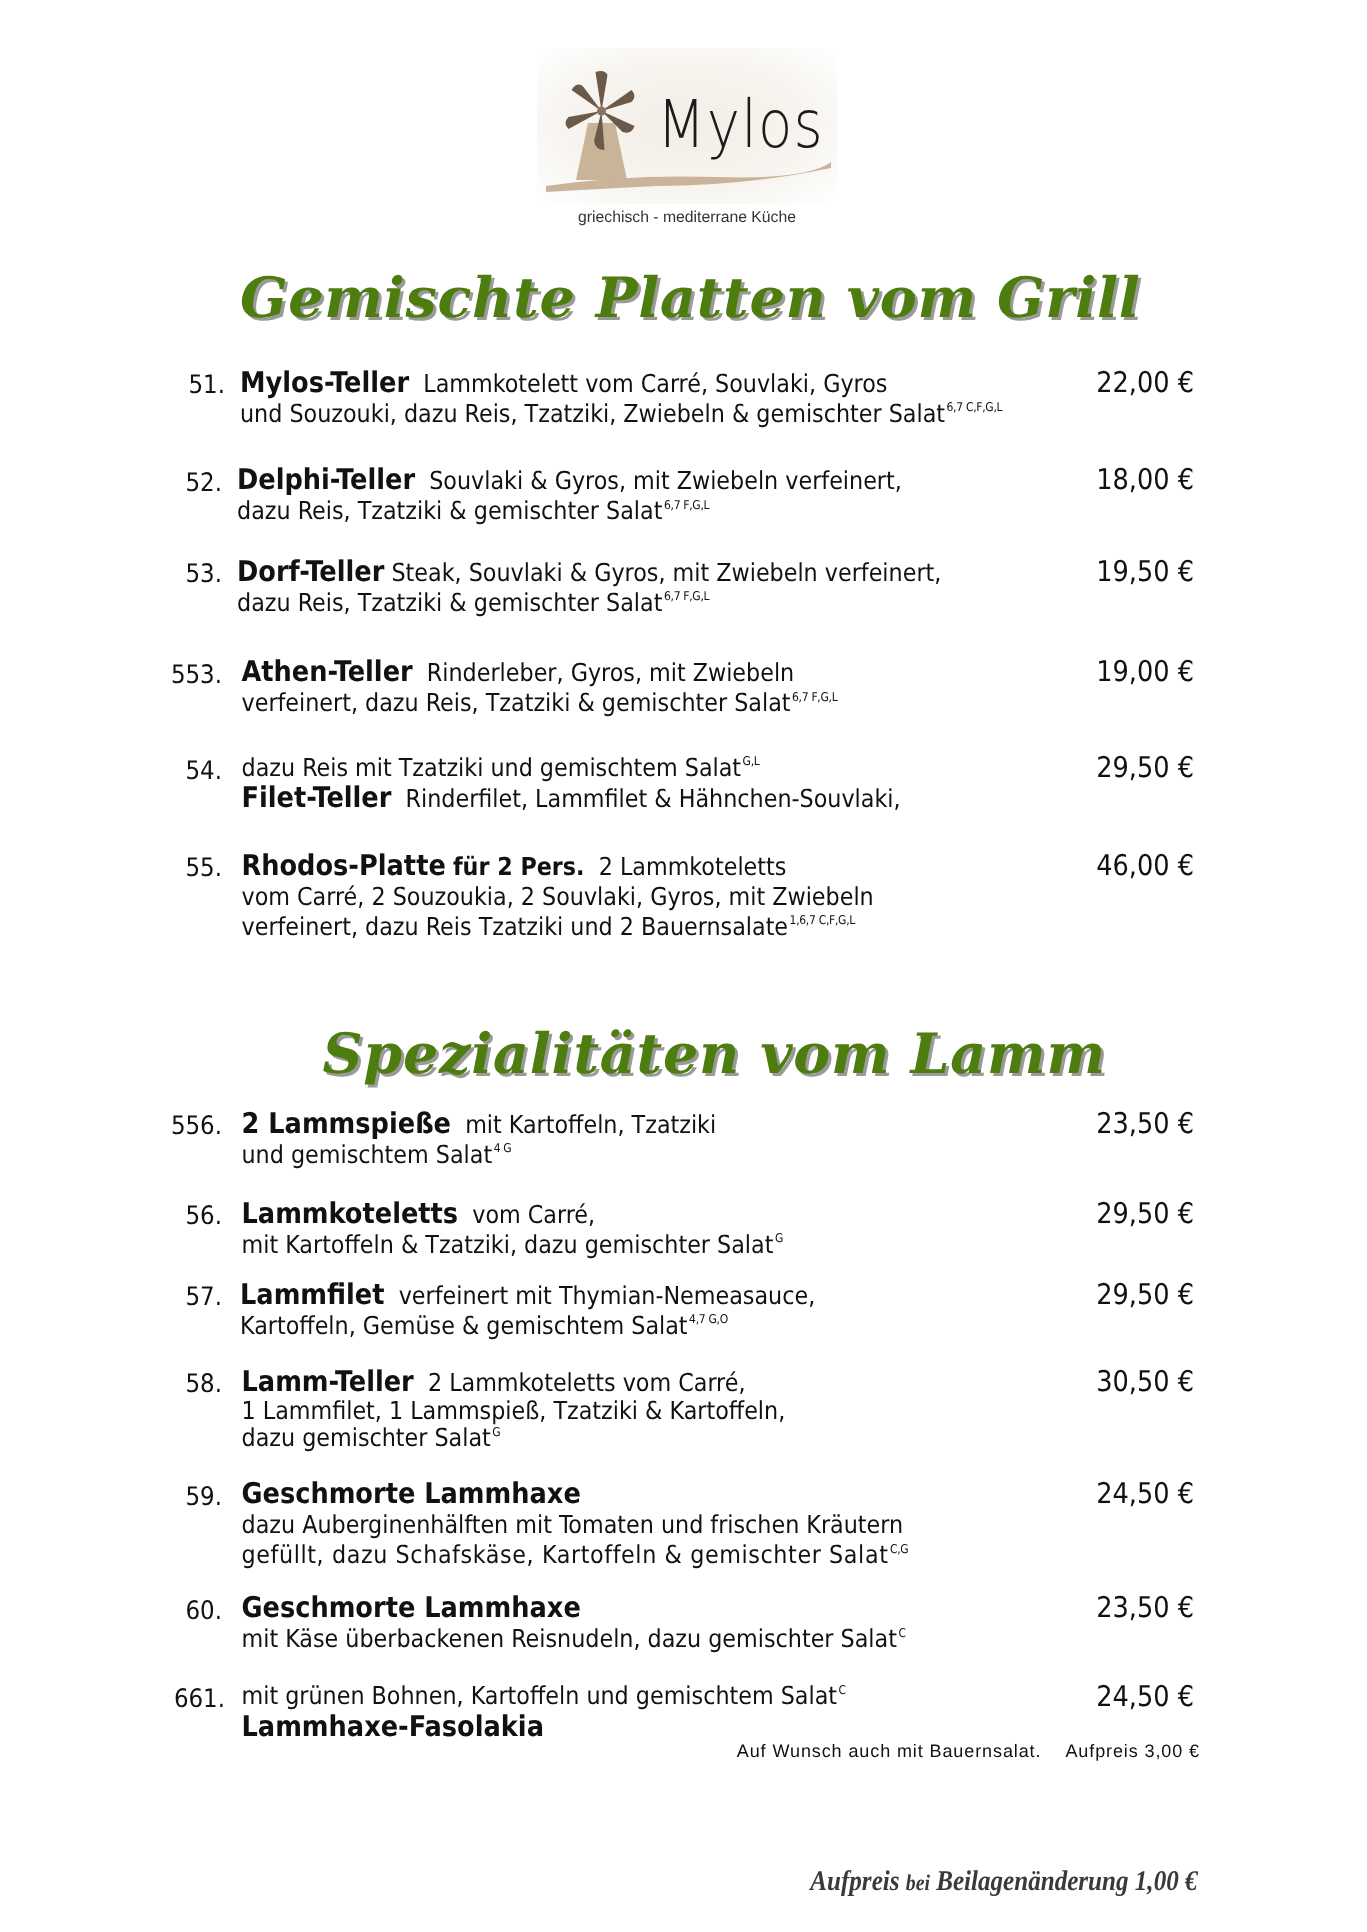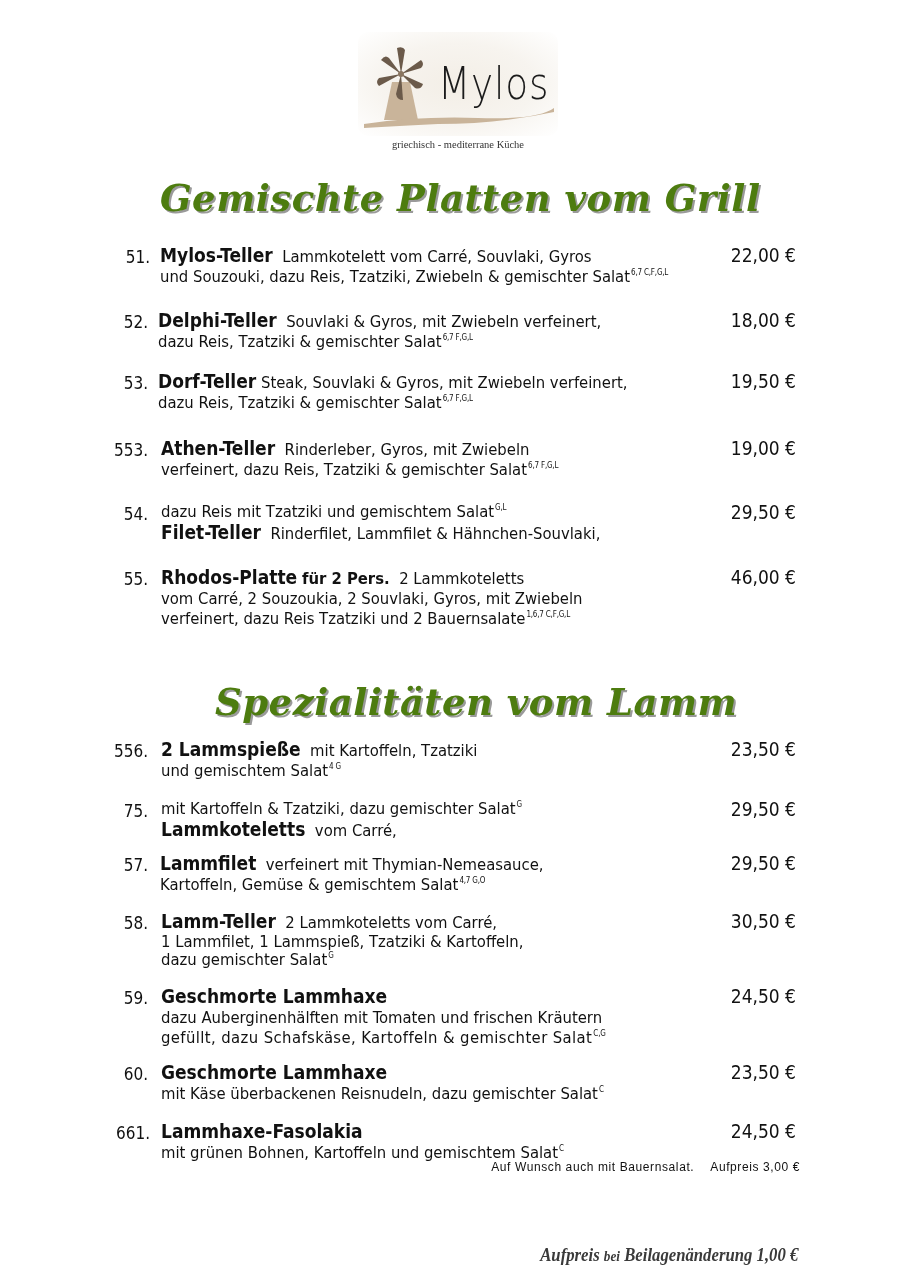--- a/index.html
+++ b/index.html
@@ -1,20 +1,20 @@
 <!DOCTYPE html>
 <html><head>
 <meta charset="utf-8">
 <style>
   html, body { margin: 0; padding: 0; background: #ffffff; }
   body { width: 911px; height: 1288px; position: relative; overflow: hidden; font-family: "DejaVu Sans Condensed", "DejaVu Sans", sans-serif; color: #111; }
   .logo { position: absolute; left: 358px; top: 32px; width: 200px; height: 122px; }
   .logo-box { position: absolute; left: 0; top: 0; width: 200px; height: 104px; background: radial-gradient(ellipse at center, #f3eee6 0%, #f7f4ef 55%, #ffffff 100%); border-radius: 10px; }
   .logo-word { position: absolute; left: 80px; top: 26px; font-family: "DejaVu Sans", sans-serif; font-size: 44px; font-weight: 300; letter-spacing: 1px; color: #1b1b1b; transform: scaleX(0.85); transform-origin: left; }
-  .logo-tag { position: absolute; left: 0; width: 200px; top: 107px; text-align: center; font-family: Liberation Serif, serif; font-size: 10.5px; color: #333; }
+  .logo-tag { position: absolute; left: 0; width: 200px; top: 107px; text-align: center; font-family: Liberation Sans, sans-serif; font-size: 10.5px; color: #333; }
   .section-title { position: absolute; font-family: "DejaVu Serif", serif; font-style: italic; font-weight: bold; font-size: 37px; color: #4d7c0f; text-shadow: 2px 2px 0 #9a9a9a; white-space: nowrap; letter-spacing: 0.5px; }
   .item { position: absolute; left: 0; width: 911px; }
   .num { position: absolute; text-align: right; width: 60px; font-size: 17px; line-height: 20px; }
   .name { font-weight: bold; font-size: 19px; margin-top: 24px; }
   .desc { font-size: 16.5px; }
   .lines { position: absolute; left: 160px; width: 560px; line-height: 20px; font-size: 16.5px; white-space: nowrap; }
   .lines .l { display: block; }
   .lines .l.name-line { line-height: 21px; }
   sup { font-size: 8px; vertical-align: top; position: relative; top: -4px; margin-left: 1px; letter-spacing: -0.2px; text-align: center; }
   .price { position: absolute; left: 716px; width: 80px; text-align: right; font-size: 19px; line-height: 20px; white-space: nowrap; font-family: "DejaVu Sans Condensed", "DejaVu Sans", sans-serif; }
@@ -110,24 +110,24 @@
 <div class="item" style="top:739px;">
   <span class="num" style="left:88px; top:2px;">556.</span>
   <div class="lines" style="left:161px;">
     <span class="l name-line"><span class="name">2 Lammspieße</span>&nbsp;&nbsp;<span class="desc">mit Kartoffeln, Tzatziki</span></span>
     <span class="l"><span class="desc">und gemischtem Salat</span><sup>4 G</sup></span>
   </div>
   <span class="price" style="top:0px;">23,50 €</span>
 </div>
 
 <div class="item" style="top:799px;">
-  <span class="num" style="left:88px; top:2px;">75.</span>
+  <span class="num" style="left:88px; top:2px;">56.</span>
   <div class="lines" style="left:161px;">
+    <span class="l name-line"><span class="name">Lammkoteletts</span>&nbsp;&nbsp;<span class="desc">vom Carré,</span></span>
     <span class="l"><span class="desc">mit Kartoffeln &amp; Tzatziki, dazu gemischter Salat</span><sup>G</sup></span>
-    <span class="l name-line"><span class="name">Lammkoteletts</span>&nbsp;&nbsp;<span class="desc">vom Carré,</span></span>
   </div>
   <span class="price" style="top:0px;">29,50 €</span>
 </div>
 
 <div class="item" style="top:853px;">
   <span class="num" style="left:88px; top:2px;">57.</span>
   <div class="lines" style="left:160px;">
     <span class="l name-line"><span class="name">Lammfilet</span>&nbsp;&nbsp;<span class="desc">verfeinert mit Thymian-Nemeasauce,</span></span>
     <span class="l"><span class="desc">Kartoffeln, Gemüse &amp; gemischtem Salat</span><sup>4,7 G,O</sup></span>
   </div>
@@ -159,22 +159,22 @@
   <div class="lines" style="left:161px;">
     <span class="l name-line"><span class="name">Geschmorte Lammhaxe</span></span>
     <span class="l"><span class="desc">mit Käse überbackenen Reisnudeln, dazu gemischter Salat</span><sup>C</sup></span>
   </div>
   <span class="price" style="top:0px;">23,50 €</span>
 </div>
 
 <div class="item" style="top:1121px;">
   <span class="num" style="left:90px; top:2px;">661.</span>
   <div class="lines" style="left:161px;">
+    <span class="l"><span class="desc">mit grünen Bohnen, Kartoffeln und gemischtem Salat</span><sup>C</sup></span>
     <span class="l name-line"><span class="name">Lammhaxe-Fasolakia</span></span>
-    <span class="l"><span class="desc">mit grünen Bohnen, Kartoffeln und gemischtem Salat</span><sup>C</sup></span>
   </div>
   <span class="price" style="top:0px;">24,50 €</span>
 </div>
 
 <div class="footer1">
   <span>Auf Wunsch auch mit Bauernsalat.</span><span class="gap"></span><span>Aufpreis 3,00 €</span>
 </div>
 <div class="footer2">
   <span>Aufpreis</span>
   <span class="small">bei</span>

